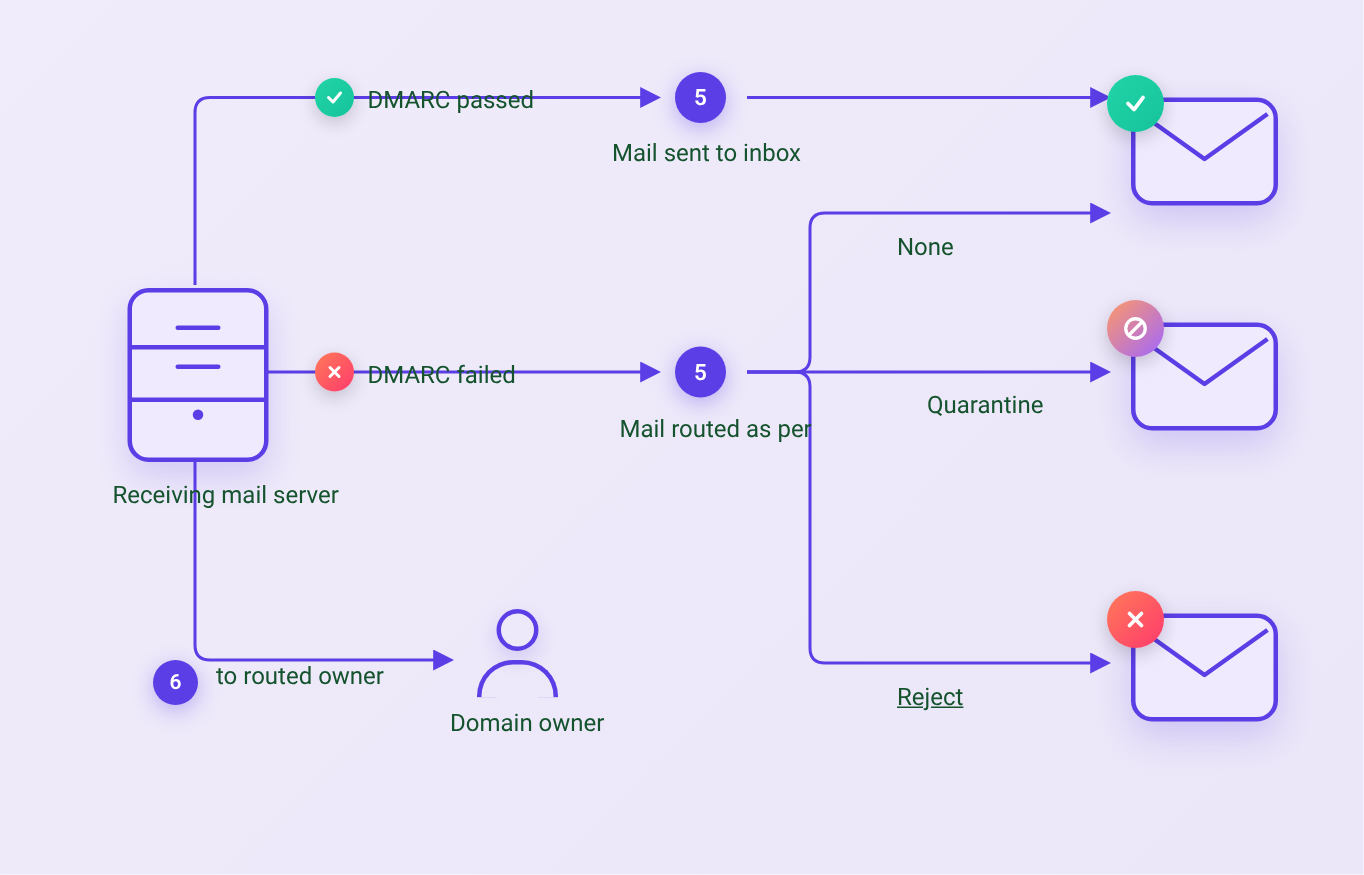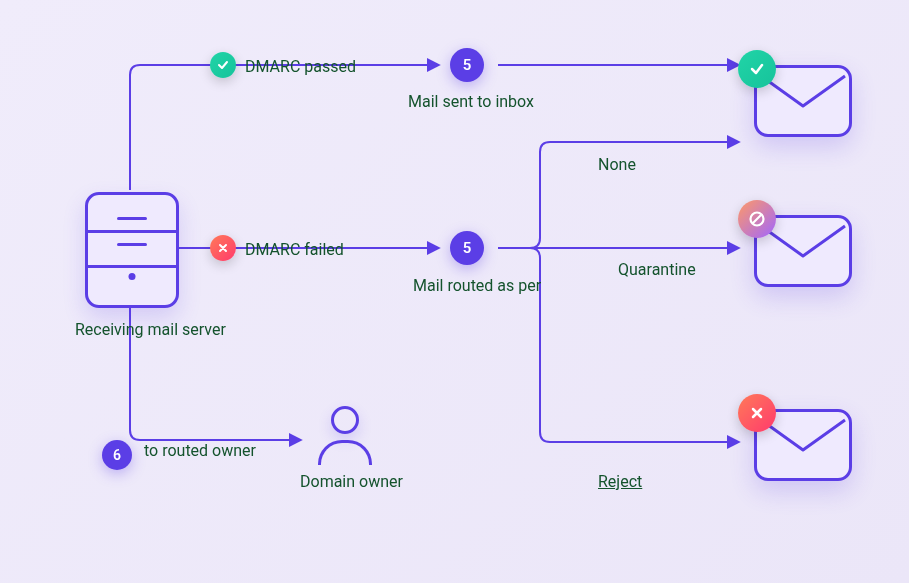--- a/index.html
+++ b/index.html
@@ -165,21 +165,21 @@
 </div>
 <div class="label" style="left:245px; top:240px;">DMARC failed</div>
 
 <div class="num-badge" style="left:450px; top:231px;">5</div>
 <div class="label multi" style="left:413px; top:275px;">
   <div>Mail routed as per</div>
 </div>
 
 <div class="label" style="left:598px; top:155px;">None</div>
 <div class="label" style="left:618px; top:260px;">Quarantine</div>
-<div class="label" style="left:598px; top:472px;text-decoration:underline;">Reject</div>
+<div class="label" style="left:598px; top:455px;text-decoration:underline;">Reject</div>
 
 <div class="envelope" style="left:754px; top:65px;">
   <svg viewBox="0 0 92 66">
       <path d="M4 8 L46 38 L88 8" fill="none" stroke="#5b3ee6" stroke-width="3" stroke-linejoin="round"></path>
     </svg>
 </div>
 <div class="status-badge big pass" style="left:738px; top:50px;">
   <svg width="18" height="18" viewBox="0 0 18 18">
       <path d="M4 9 L8 13 L14 5" stroke="#fff" stroke-width="2.5" fill="none" stroke-linecap="round" stroke-linejoin="round"></path>
     </svg>

